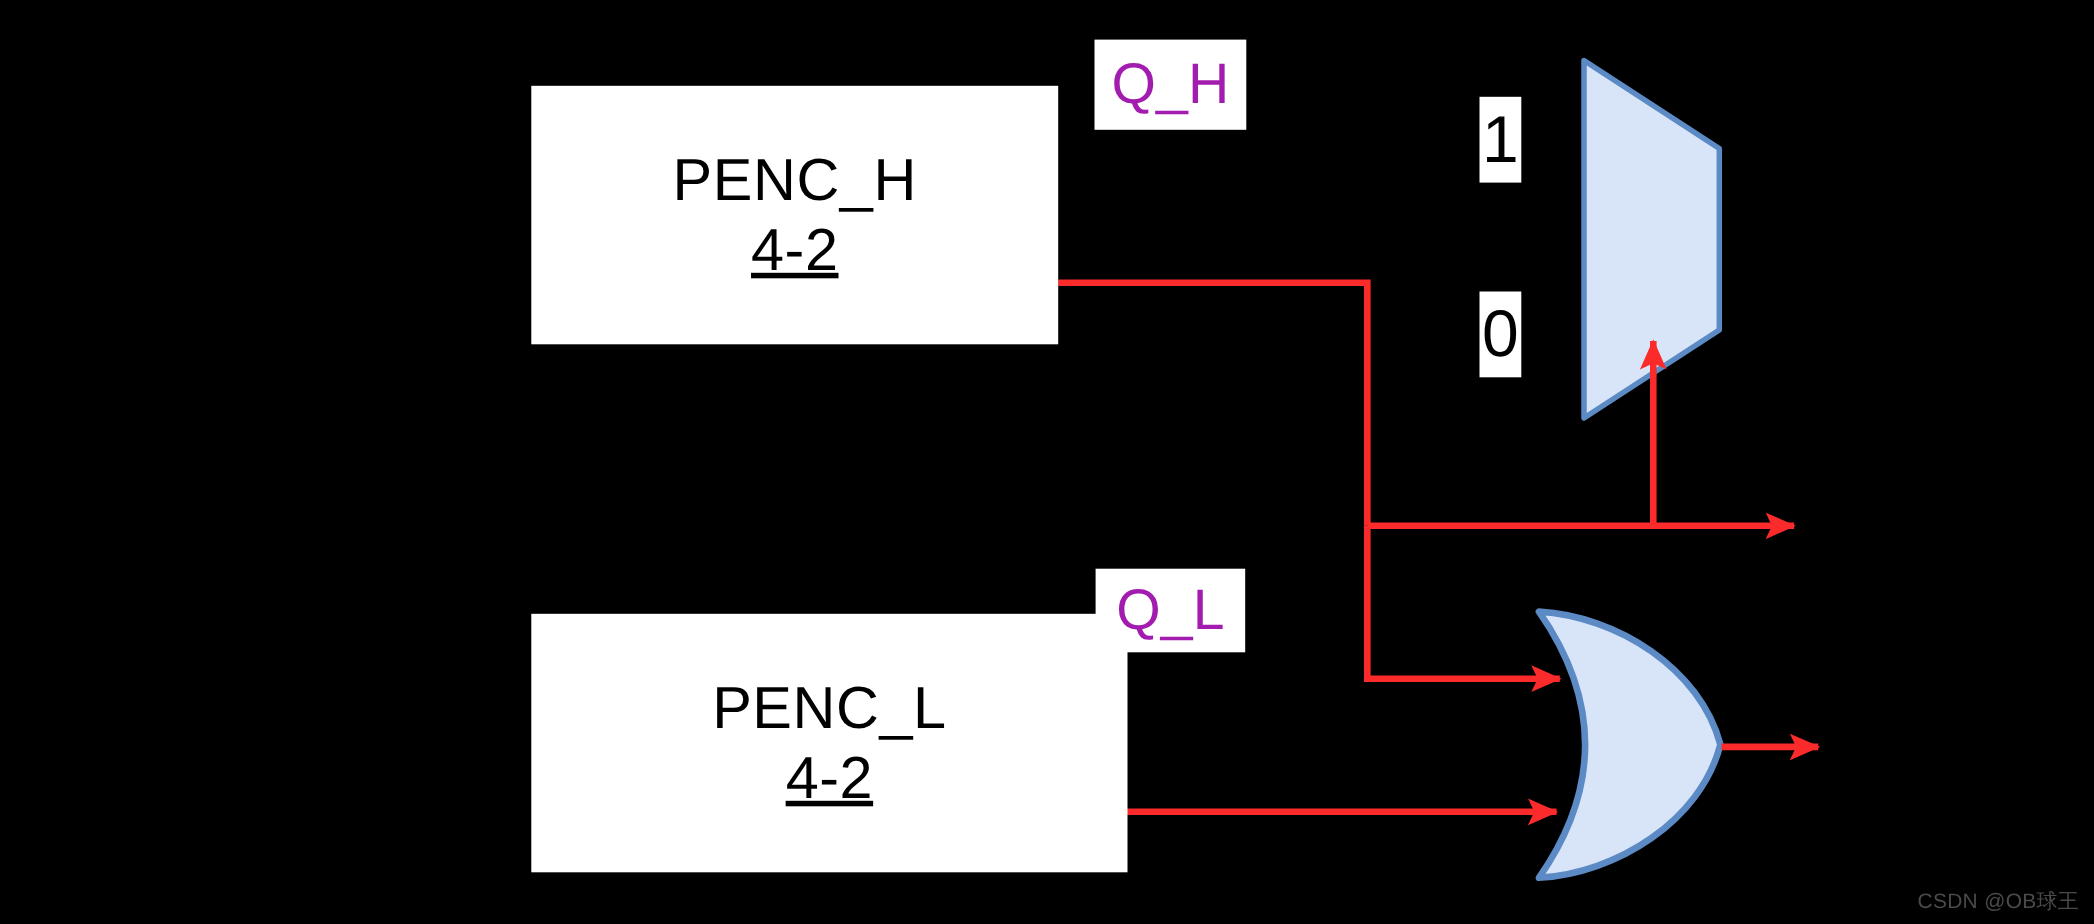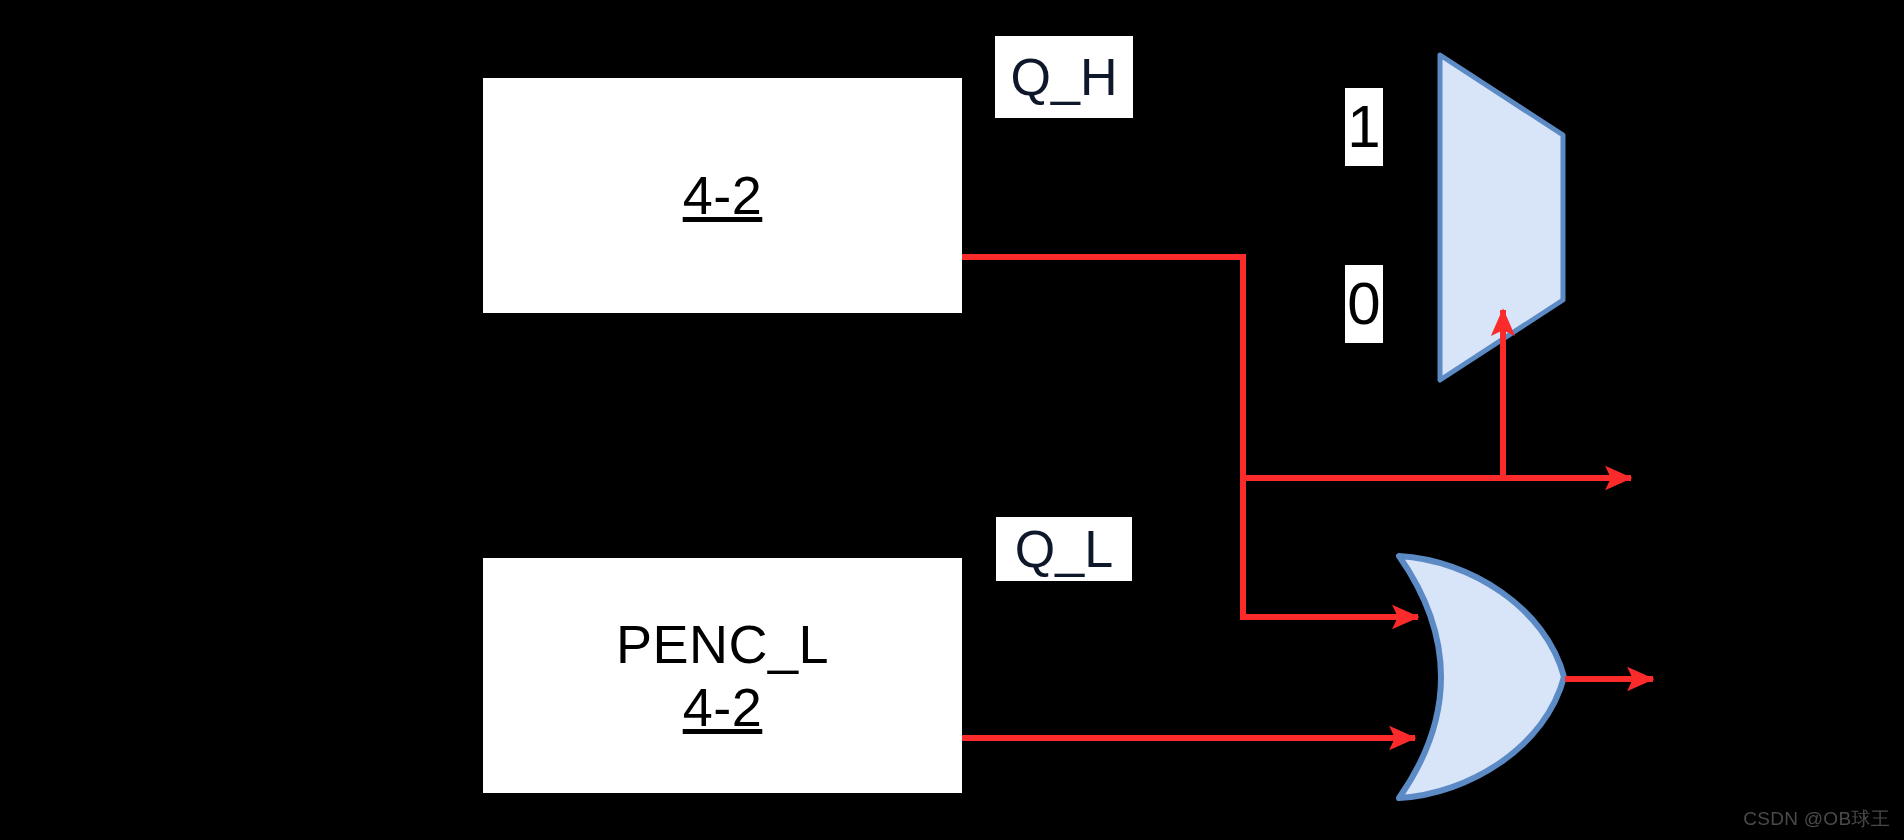--- a/index.html
+++ b/index.html
@@ -34,21 +34,21 @@
     justify-content: center;
     line-height: 1.15;
     font-size: 54px;
     letter-spacing: 0.5px;
   }
   .block .line1 { display: block; }
   .block .line2 { display: block; text-decoration: underline; }
   .sig-label {
     position: absolute;
     background: #ffffff;
-    color: #0f172a;
+    color: #a21caf;
     font-size: 52px;
     line-height: 1;
     display: flex;
     align-items: center;
     justify-content: center;
     padding: 2px 4px;
     box-sizing: border-box;
   }
   .sel-label {
     position: absolute;
@@ -96,33 +96,34 @@
     <line x1="1503" y1="478" x2="1503" y2="310" stroke="#fc2b2b" stroke-width="6" marker-end="url(#arrow-right)"></line>
 
     <polyline points="1243,478 1243,617 1418,617" fill="none" stroke="#fc2b2b" stroke-width="6" marker-end="url(#arrow-right)"></polyline>
 
     <line x1="962" y1="738" x2="1415" y2="738" stroke="#fc2b2b" stroke-width="6" marker-end="url(#arrow-right)"></line>
 
     <line x1="1565" y1="679" x2="1653" y2="679" stroke="#fc2b2b" stroke-width="6" marker-end="url(#arrow-right)"></line>
   </svg>
 
   <div class="block" style="left:483px; top:78px; width:479px; height:235px;">
+    <span class="line1">PENC_H</span>
     <span class="line2">4-2</span>
   </div>
 
-  <div class="block" style="left:483px; top:558px; width:479px; height:235px;">
+  <div class="block" style="left:483px; top:558px; width:542px; height:235px;">
     <span class="line1">PENC_L</span>
     <span class="line2">4-2</span>
   </div>
 
   <div class="sig-label" style="left:995px; top:36px; width:138px; height:82px;">
     <span>Q_H</span>
   </div>
 
-  <div class="sig-label" style="left:996px; top:517px; width:136px; height:64px;">
+  <div class="sig-label" style="left:996px; top:517px; width:136px; height:76px;">
     <span>Q_L</span>
   </div>
 
   <div class="sel-label" style="left:1345px; top:88px; width:38px; height:78px;">
     <span>1</span>
   </div>
   <div class="sel-label" style="left:1345px; top:265px; width:38px; height:78px;">
     <span>0</span>
   </div>
 

